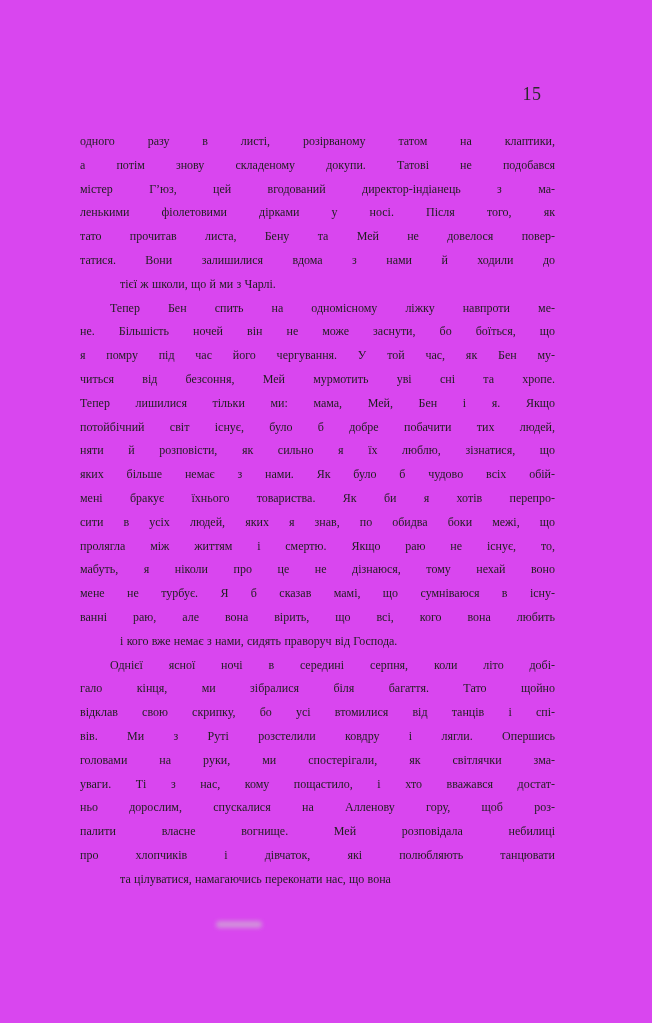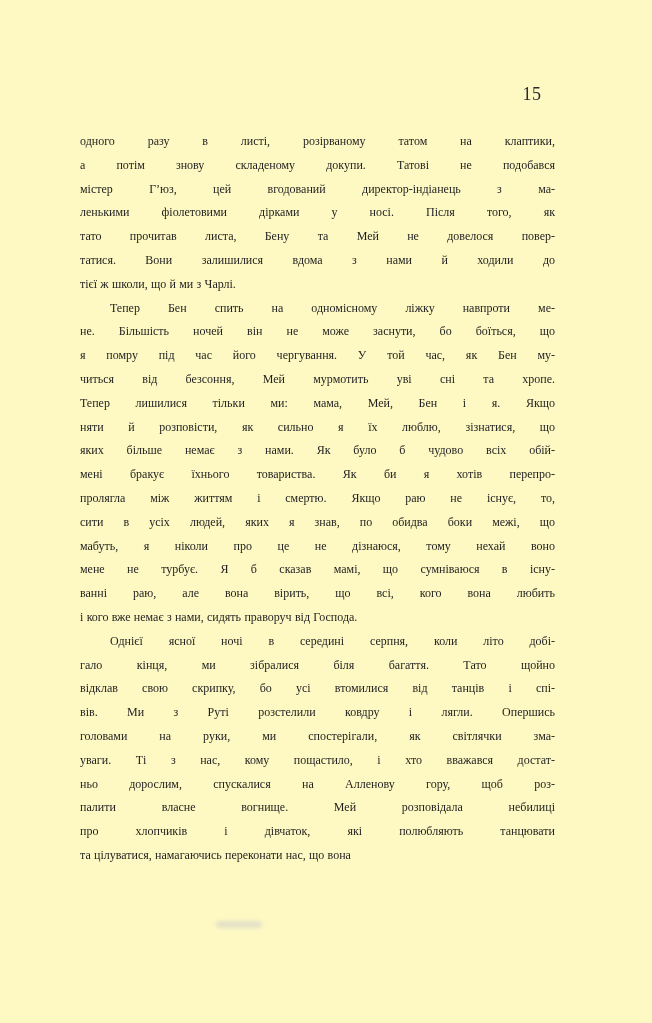--- a/index.html
+++ b/index.html
@@ -10,21 +10,21 @@
     width: 652px;
     height: 1023px;
     background: #ffffff;
     position: relative;
     overflow: hidden;
     font-family: "Liberation Serif", serif;
   }
   .page {
     position: absolute;
     inset: 0;
-    background: #fef9c3;
+    background: #d946ef;
   }
   .page-number {
     position: absolute;
     left: 519px;
     top: 84px;
     width: 26px;
     font-size: 18px;
     line-height: 20px;
     color: #2b2b2b;
     text-align: center;
@@ -45,20 +45,21 @@
     padding: 0;
   }
   .line {
     text-align: justify;
     text-align-last: justify;
     white-space: normal;
     word-spacing: 0.3px;
   }
   .line.last {
     text-align-last: left;
+    margin-left: 40px;
   }
   .paragraph.indent .line:first-child {
     text-indent: 30px;
   }
   .scan-artifact {
     position: absolute;
     left: 216px;
     top: 921px;
     width: 46px;
     height: 7px;
@@ -83,25 +84,26 @@
         <div class="line">тато прочитав листа, Бену та Мей не довелося повер-</div>
         <div class="line">татися. Вони залишилися вдома з нами й ходили до</div>
         <div class="line last">тієї ж школи, що й ми з Чарлі.</div>
       </div>
       <div class="paragraph indent">
         <div class="line">Тепер Бен спить на одномісному ліжку навпроти ме-</div>
         <div class="line">не. Більшість ночей він не може заснути, бо боїться, що</div>
         <div class="line">я помру під час його чергування. У той час, як Бен му-</div>
         <div class="line">читься від безсоння, Мей мурмотить уві сні та хропе.</div>
         <div class="line">Тепер лишилися тільки ми: мама, Мей, Бен і я. Якщо</div>
+        <div class="line">потойбічний світ існує, було б добре побачити тих людей,</div>
         <div class="line">няти й розповісти, як сильно я їх люблю, зізнатися, що</div>
         <div class="line">яких більше немає з нами. Як було б чудово всіх обій-</div>
         <div class="line">мені бракує їхнього товариства. Як би я хотів перепро-</div>
+        <div class="line">сити в усіх людей, яких я знав, по обидва боки межі, що</div>
         <div class="line">пролягла між життям і смертю. Якщо раю не існує, то,</div>
-        <div class="line">сити в усіх людей, яких я знав, по обидва боки межі, що</div>
         <div class="line">мабуть, я ніколи про це не дізнаюся, тому нехай воно</div>
         <div class="line">мене не турбує. Я б сказав мамі, що сумніваюся в існу-</div>
         <div class="line">ванні раю, але вона вірить, що всі, кого вона любить</div>
         <div class="line last">і кого вже немає з нами, сидять праворуч від Господа.</div>
       </div>
       <div class="paragraph indent">
         <div class="line">Однієї ясної ночі в середині серпня, коли літо добі-</div>
         <div class="line">гало кінця, ми зібралися біля багаття. Тато щойно</div>
         <div class="line">відклав свою скрипку, бо усі втомилися від танців і спі-</div>
         <div class="line">вів. Ми з Руті розстелили ковдру і лягли. Опершись</div>

